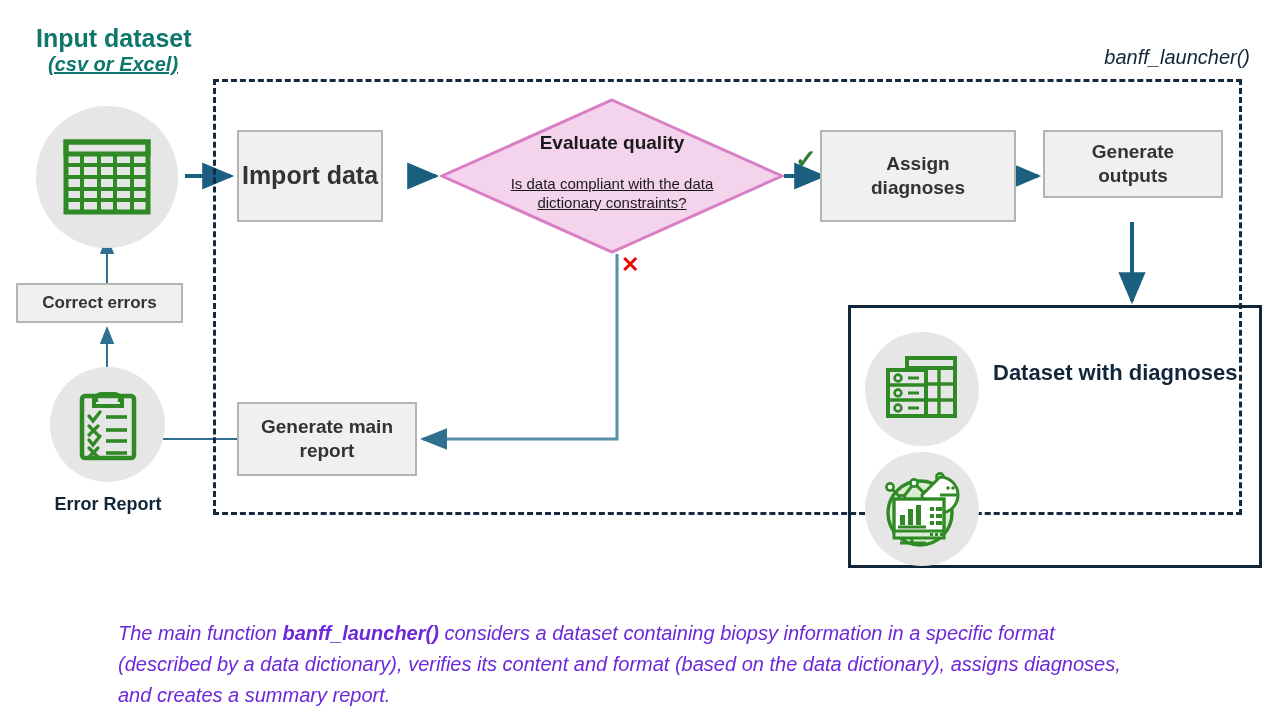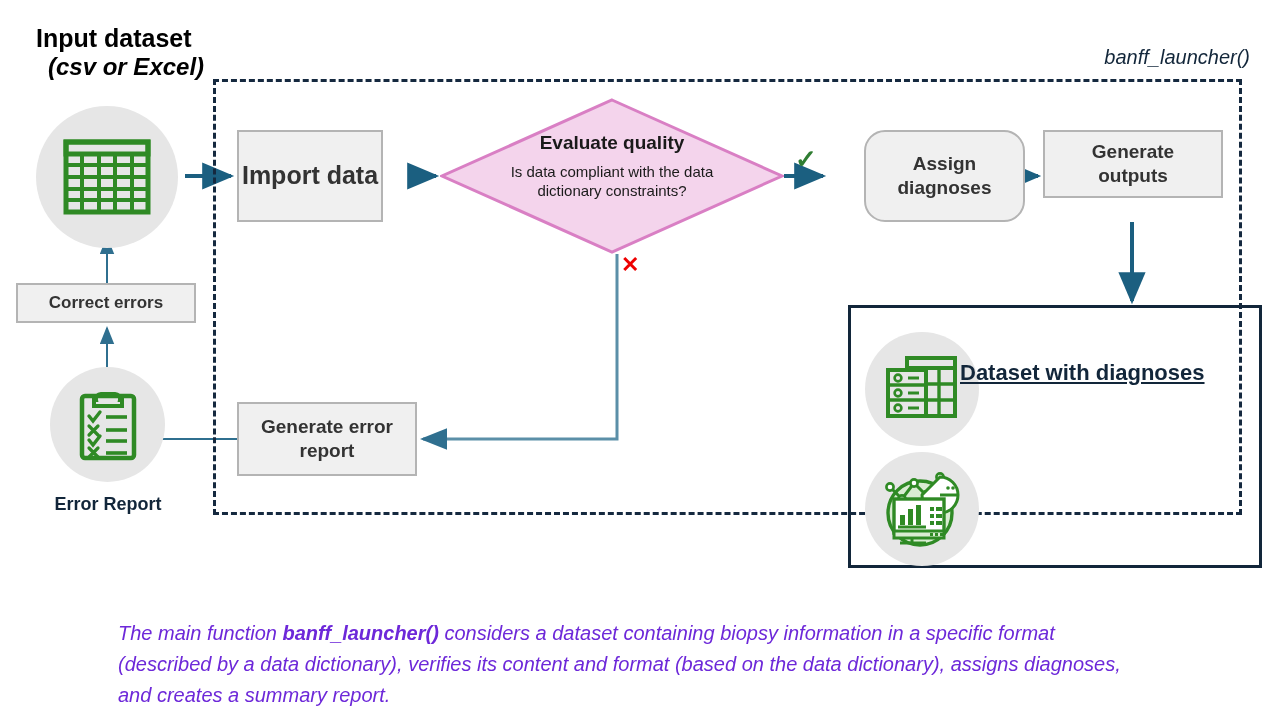--- a/index.html
+++ b/index.html
@@ -32,61 +32,61 @@
     background:#f0f0f0;
     border:2px solid #b4b4b4;
     box-sizing:border-box;
     display:flex;align-items:center;justify-content:center;
     text-align:center;
     font-weight:bold;
     color:#333333;
     line-height:1.25;
   }
   #box-import{left:237px;top:130px;width:146px;height:92px;font-size:25px;}
-  #box-assign{left:864px;top:130px;width:161px;height:92px;font-size:19px;border-radius:21px;}
+  #box-assign{left:820px;top:130px;width:196px;height:92px;font-size:19px;}
   #box-generate-outputs{left:1043px;top:130px;width:180px;height:68px;font-size:19px;}
   #box-error-report{left:237px;top:402px;width:180px;height:74px;font-size:19px;}
-  #box-correct-errors{left:16px;top:283px;width:180px;height:40px;font-size:17px;}
+  #box-correct-errors{left:16px;top:283px;width:167px;height:40px;font-size:17px;}
 
   
   .diamond-wrap{left:440px;top:98px;width:344px;height:156px;}
   .diamond-wrap svg{position:absolute;left:0;top:0;}
   .diamond-text{
     position:absolute;left:50px;top:34px;width:244px;
     text-align:center;color:#1a1a1a;
   }
-  .diamond-title{font-size:19px;font-weight:bold;margin-bottom:9px;}
-  .diamond-sub{font-size:15px;line-height:1.25;}
+  .diamond-title{font-size:19px;font-weight:bold;margin-bottom:21px;}
+  .diamond-sub{font-size:15px;line-height:1.25;text-decoration:underline;}
 
   
   .circ{
     border-radius:50%;
     background:#e6e6e6;
     display:flex;align-items:center;justify-content:center;
   }
   #circle-input-dataset{left:36px;top:106px;width:142px;height:142px;}
   #circle-error-report{left:50px;top:367px;width:115px;height:115px;}
   #circle-dataset-diagnoses{left:865px;top:332px;width:114px;height:114px;}
   #circle-summary-report{left:865px;top:452px;width:114px;height:114px;}
 
   
   .h-title{
-    font-weight:bold;color:#000000;white-space:nowrap;
+    font-weight:bold;color:#0f766e;white-space:nowrap;
   }
   #label-input-dataset{left:36px;top:24px;font-size:25px;}
-  #label-input-format{left:48px;top:53px;font-size:24px;font-style:italic;}
+  #label-input-format{left:48px;top:53px;font-size:20px;font-style:italic;text-decoration:underline;}
   #label-output-folder{left:851px;top:268px;font-size:25px;}
   #label-error-report-cap{
     left:28px;top:494px;width:160px;text-align:center;
     font-size:18px;font-weight:bold;color:#12263a;
   }
   .out-item-label{
     font-size:22px;font-weight:bold;color:#12263a;white-space:nowrap;
   }
-  #label-dataset-diagnoses{left:960px;top:360px;text-decoration:underline;}
+  #label-dataset-diagnoses{left:993px;top:360px;}
   #label-summary-report{left:993px;top:487px;}
 
   
   .output-box{
     left:848px;top:305px;width:414px;height:263px;
     border:3px solid #12263a;background:transparent;box-sizing:border-box;
   }
 
   
   .mark{font-weight:bold;}
@@ -177,21 +177,21 @@
   <div class="abs pbox" id="box-correct-errors">Correct errors</div>
 
   <div class="abs pbox" id="box-import">Import data</div>
 
   <div class="abs pbox" id="box-assign" style="white-space:pre-line;">Assign
 diagnoses</div>
 
   <div class="abs pbox" id="box-generate-outputs" style="white-space:pre-line;">Generate
 outputs</div>
 
-  <div class="abs pbox" id="box-error-report" style="white-space:pre-line;">Generate error
+  <div class="abs pbox" id="box-error-report" style="white-space:pre-line;">Generate main
 report</div>
 
   <div class="abs diamond-wrap">
     <svg width="344" height="156" viewBox="0 0 344 156">
       <polygon points="172,2 342,78 172,154 2,78" fill="#f4d4ec" stroke="#d97fc4" stroke-width="3"></polygon>
     </svg>
     <div class="diamond-text">
       <div class="diamond-title">Evaluate quality</div>
       <div class="diamond-sub">Is data compliant with the data dictionary constraints?</div>
     </div>

